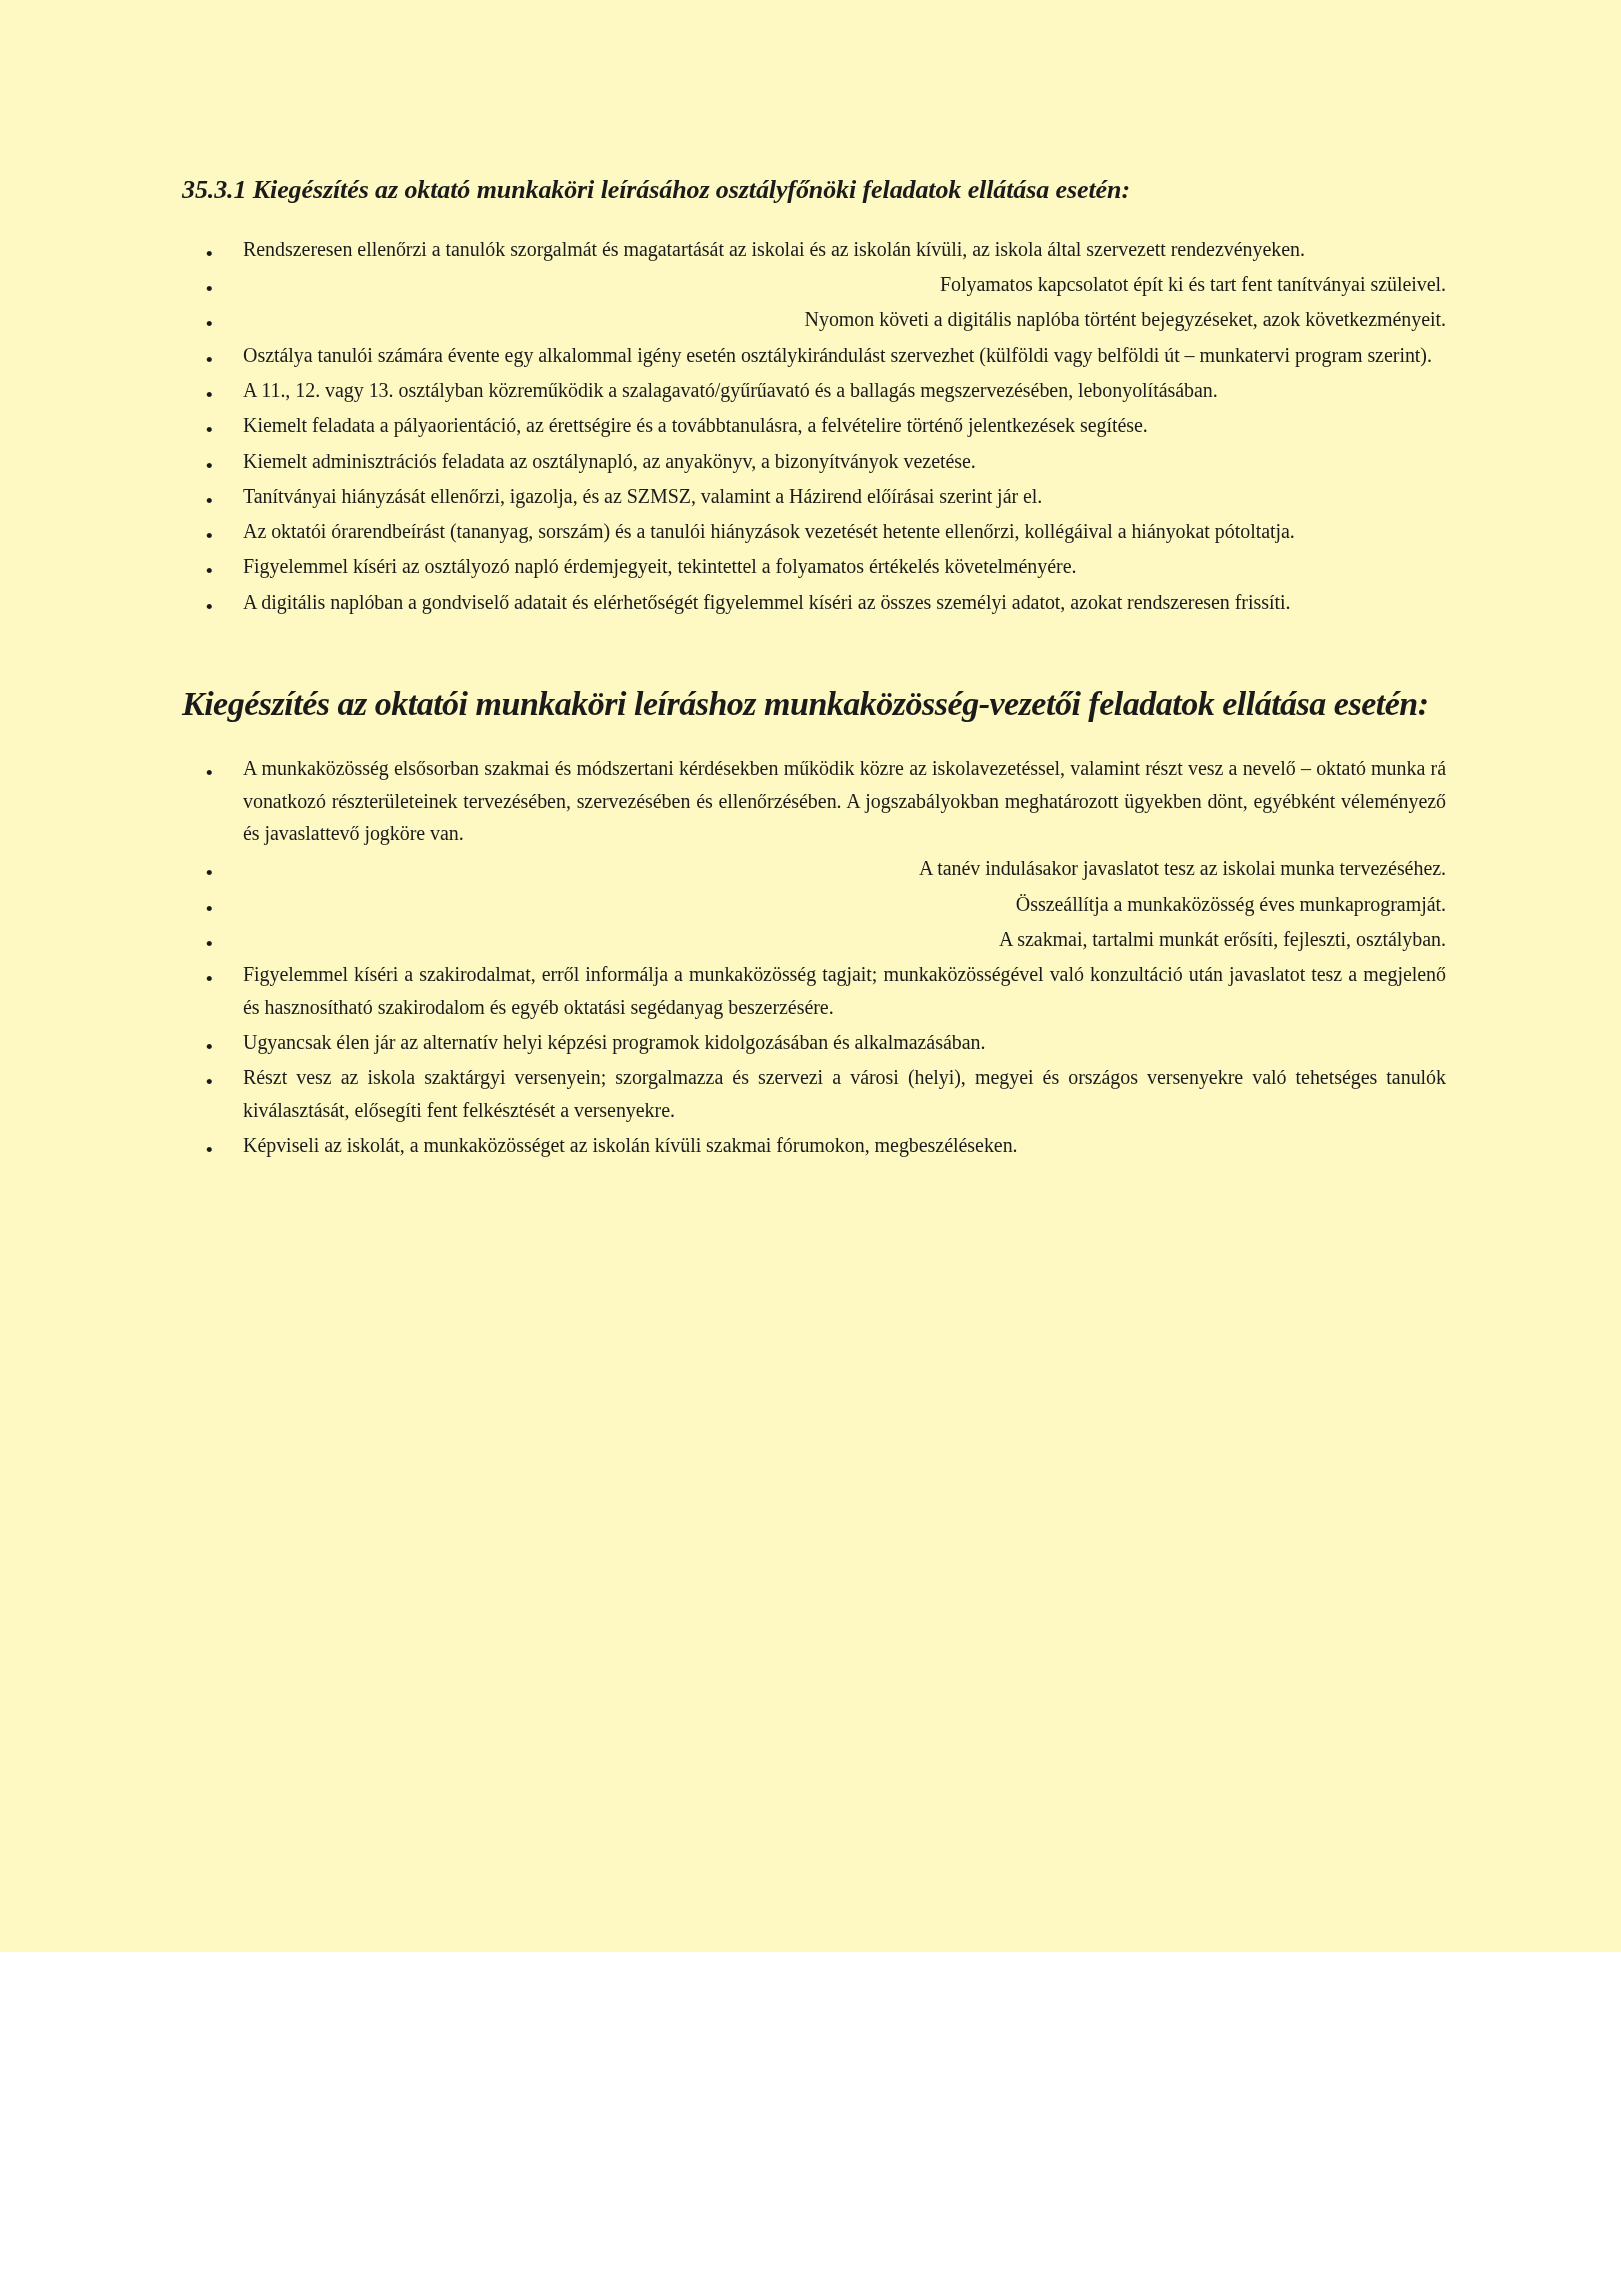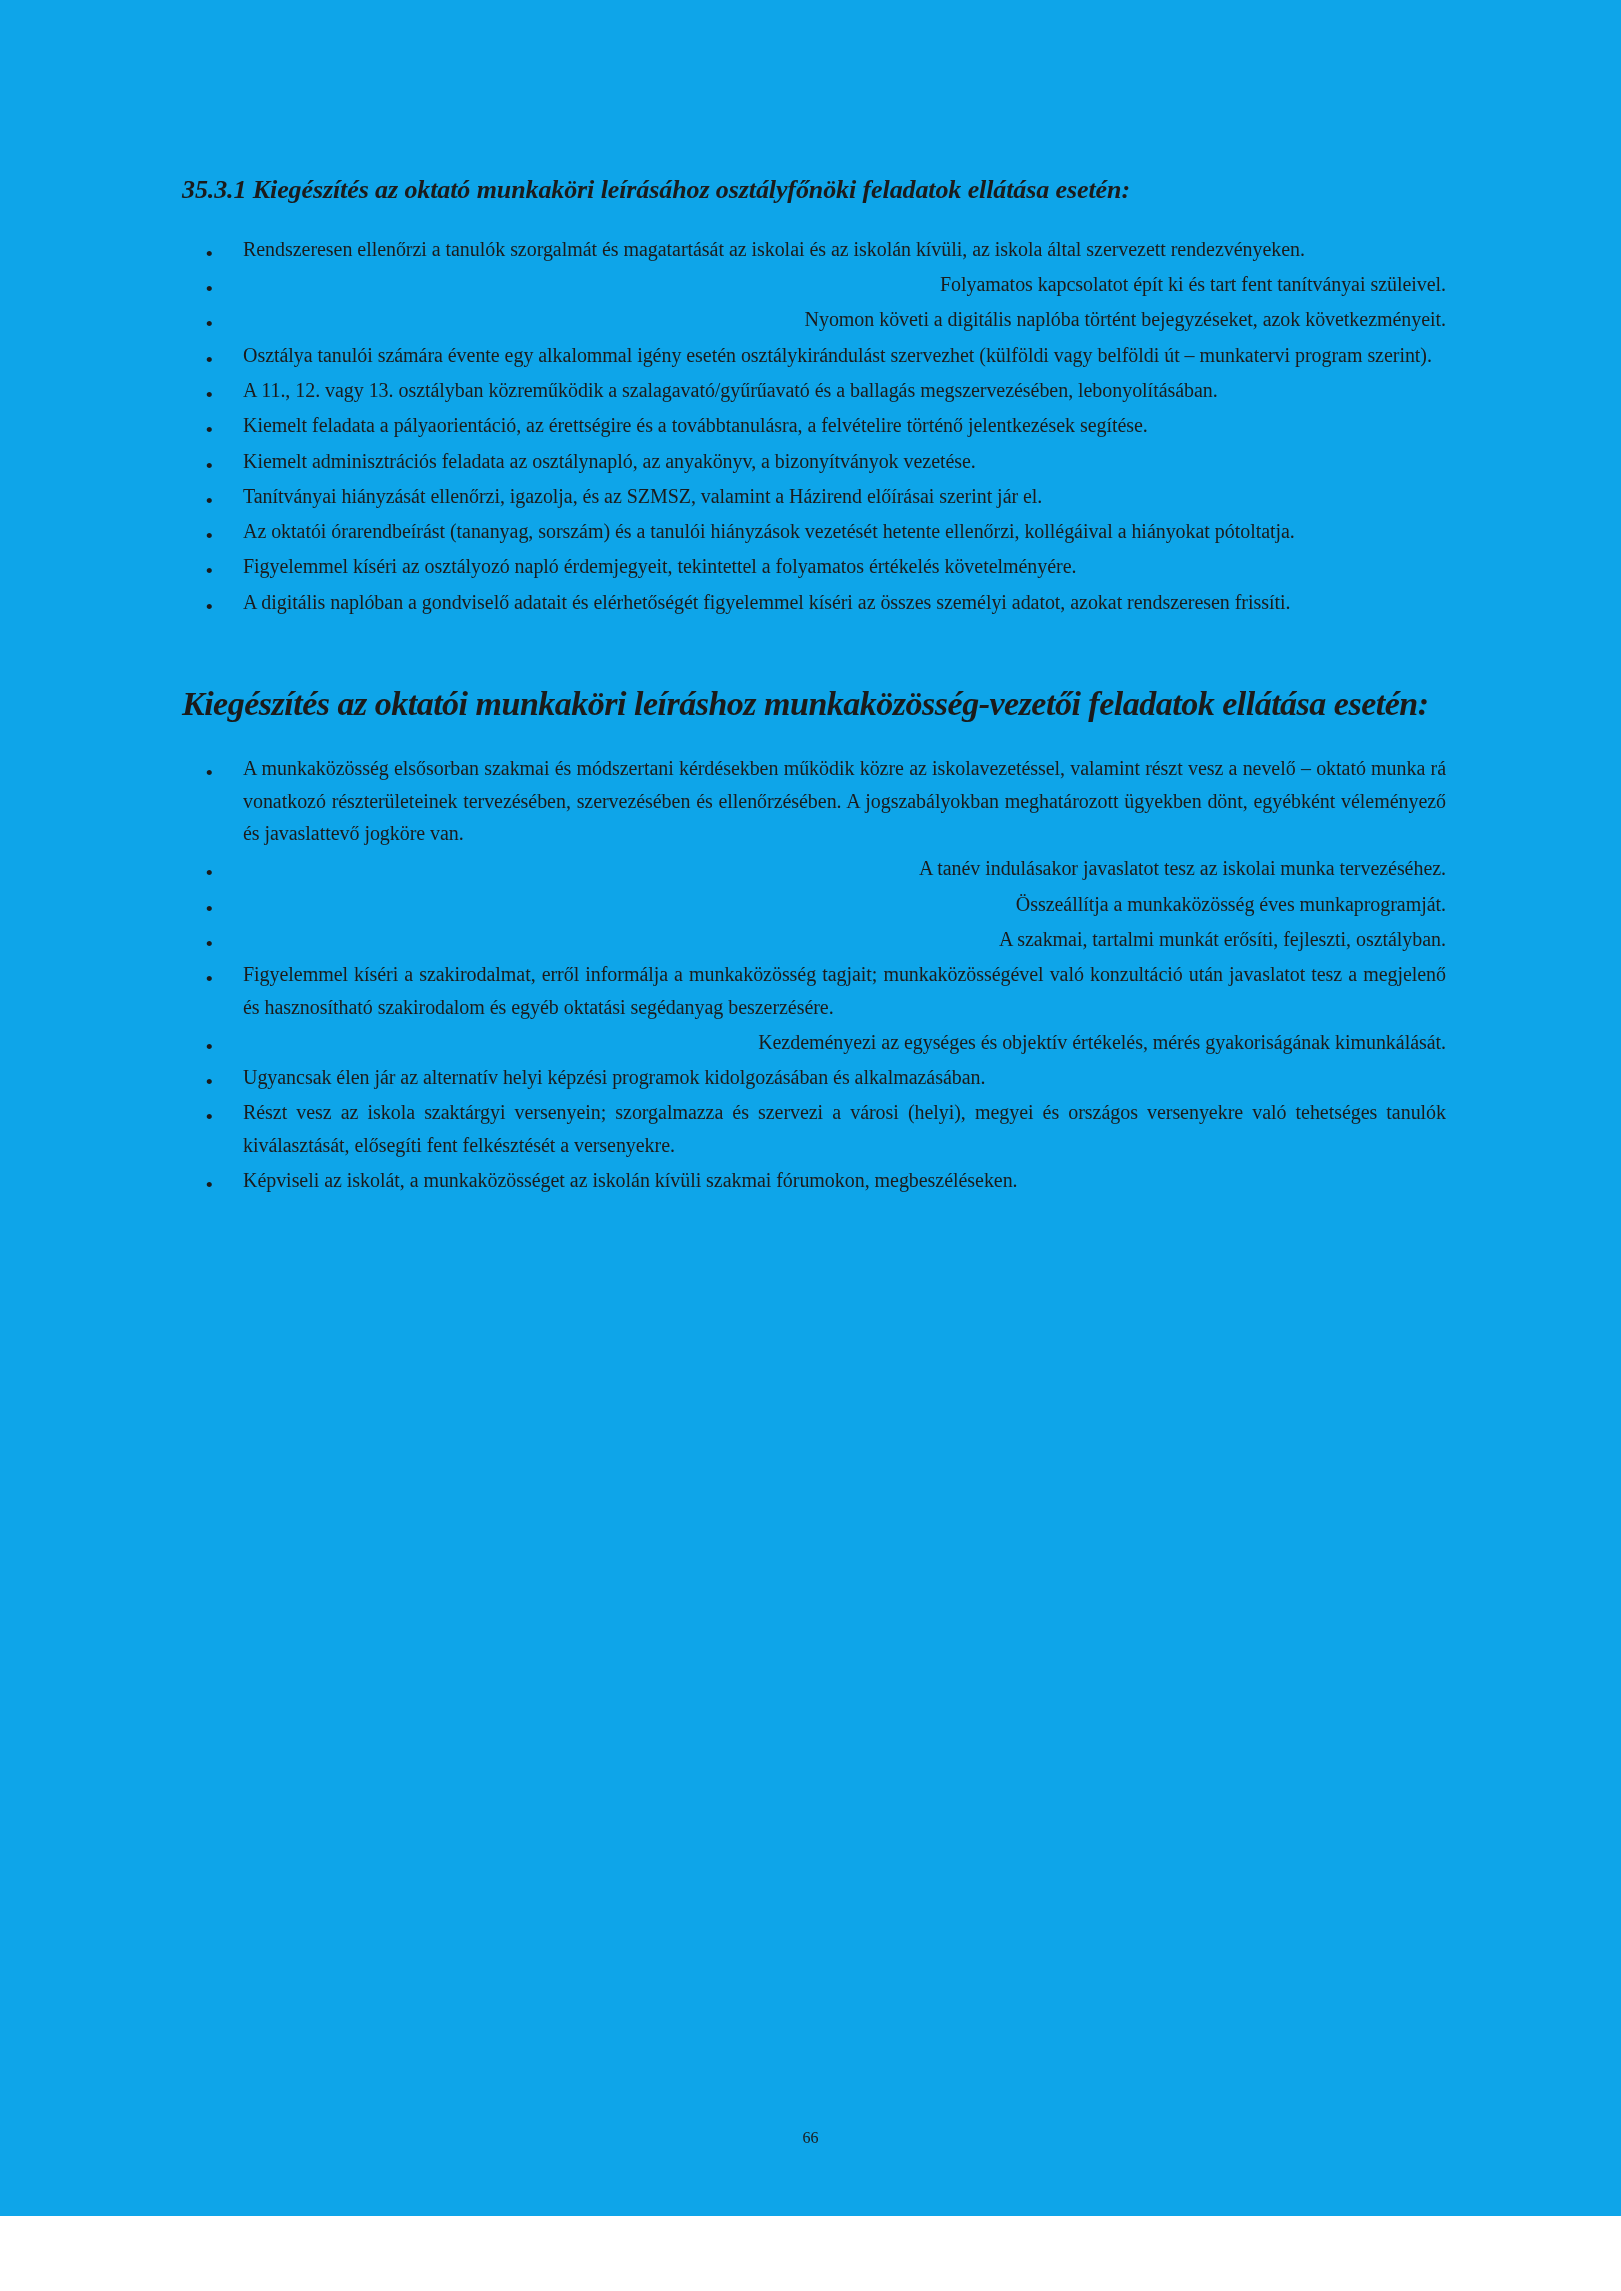--- a/index.html
+++ b/index.html
@@ -4,22 +4,22 @@
 <title>Dokumentum</title>
 <style>
   html, body {
     margin: 0;
     padding: 0;
     background: #ffffff;
   }
   .page {
     position: relative;
     width: 1621px;
-    height: 2216px;
-    background: #0ea5e9;
+    height: 1952px;
+    background: #fef9c3;
     margin: 0 auto;
     overflow: hidden;
     font-family: "Liberation Serif", "DejaVu Serif", serif;
     color: #1b1b1b;
   }
   .content {
     position: absolute;
     left: 182px;
     top: 173px;
     width: 1264px;
@@ -109,21 +109,20 @@
     <div class="section-gap"></div>
 
     <div class="section-block">
       <div class="section-heading tight">Kiegészítés az oktatói munkaköri leíráshoz munkaközösség-vezetői feladatok ellátása esetén:</div>
       <ul class="bullets">
         <li>A munkaközösség elsősorban szakmai és módszertani kérdésekben működik közre az iskolavezetéssel, valamint részt vesz a nevelő – oktató munka rá vonatkozó részterületeinek tervezésében, szervezésében és ellenőrzésében. A jogszabályokban meghatározott ügyekben dönt, egyébként véleményező és javaslattevő jogköre van.</li>
         <li class="nojust">A tanév indulásakor javaslatot tesz az iskolai munka tervezéséhez.</li>
         <li class="nojust">Összeállítja a munkaközösség éves munkaprogramját.</li>
         <li class="nojust">A szakmai, tartalmi munkát erősíti, fejleszti, osztályban.</li>
         <li>Figyelemmel kíséri a szakirodalmat, erről informálja a munkaközösség tagjait; munkaközösségével való konzultáció után javaslatot tesz a megjelenő és hasznosítható szakirodalom és egyéb oktatási segédanyag beszerzésére.</li>
-        <li class="nojust">Kezdeményezi az egységes és objektív értékelés, mérés gyakoriságának kimunkálását.</li>
         <li>Ugyancsak élen jár az alternatív helyi képzési programok kidolgozásában és alkalmazásában.</li>
         <li>Részt vesz az iskola szaktárgyi versenyein; szorgalmazza és szervezi a városi (helyi), megyei és országos versenyekre való tehetséges tanulók kiválasztását, elősegíti fent felkésztését a versenyekre.</li>
         <li>Képviseli az iskolát, a munkaközösséget az iskolán kívüli szakmai fórumokon, megbeszéléseken.</li>
       </ul>
     </div>
 
   </div>
 
   <div class="page-number">66</div>
 

